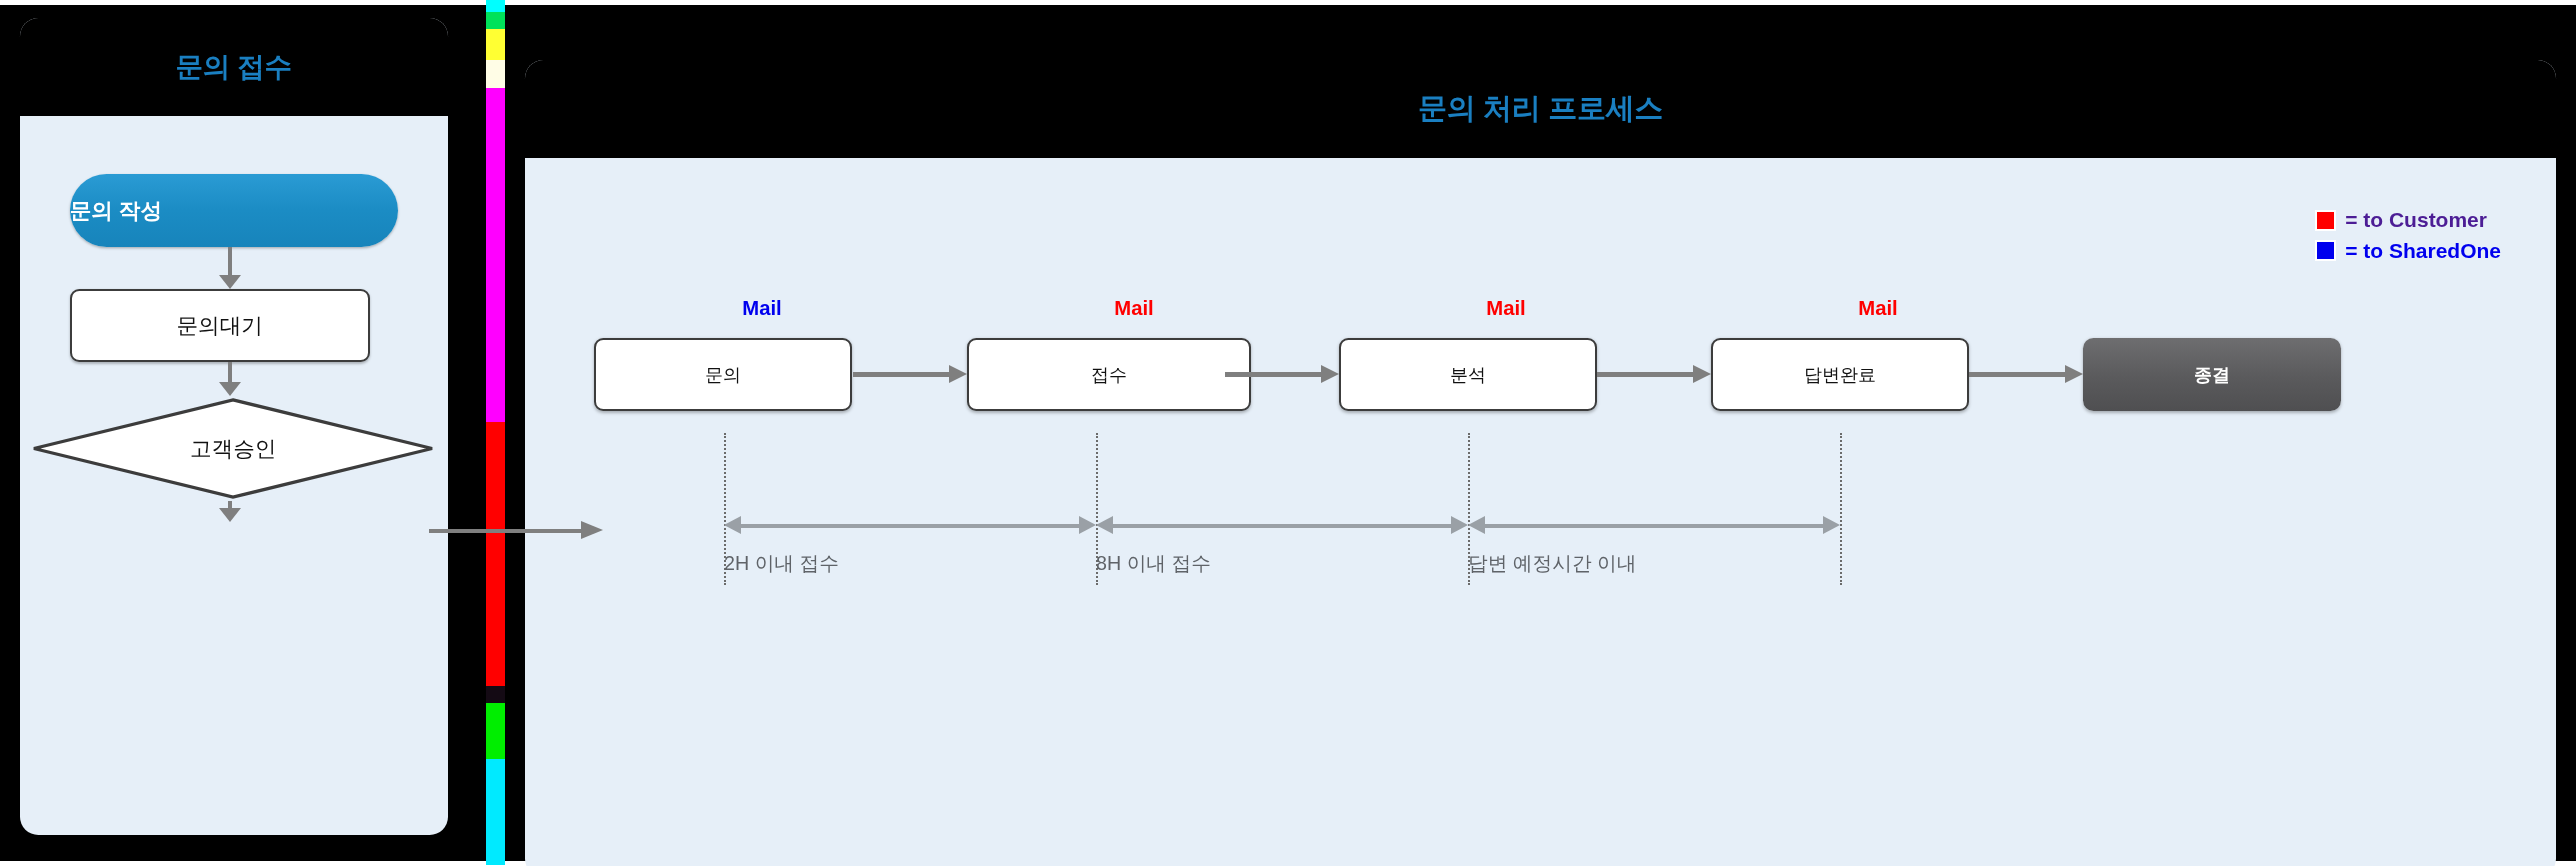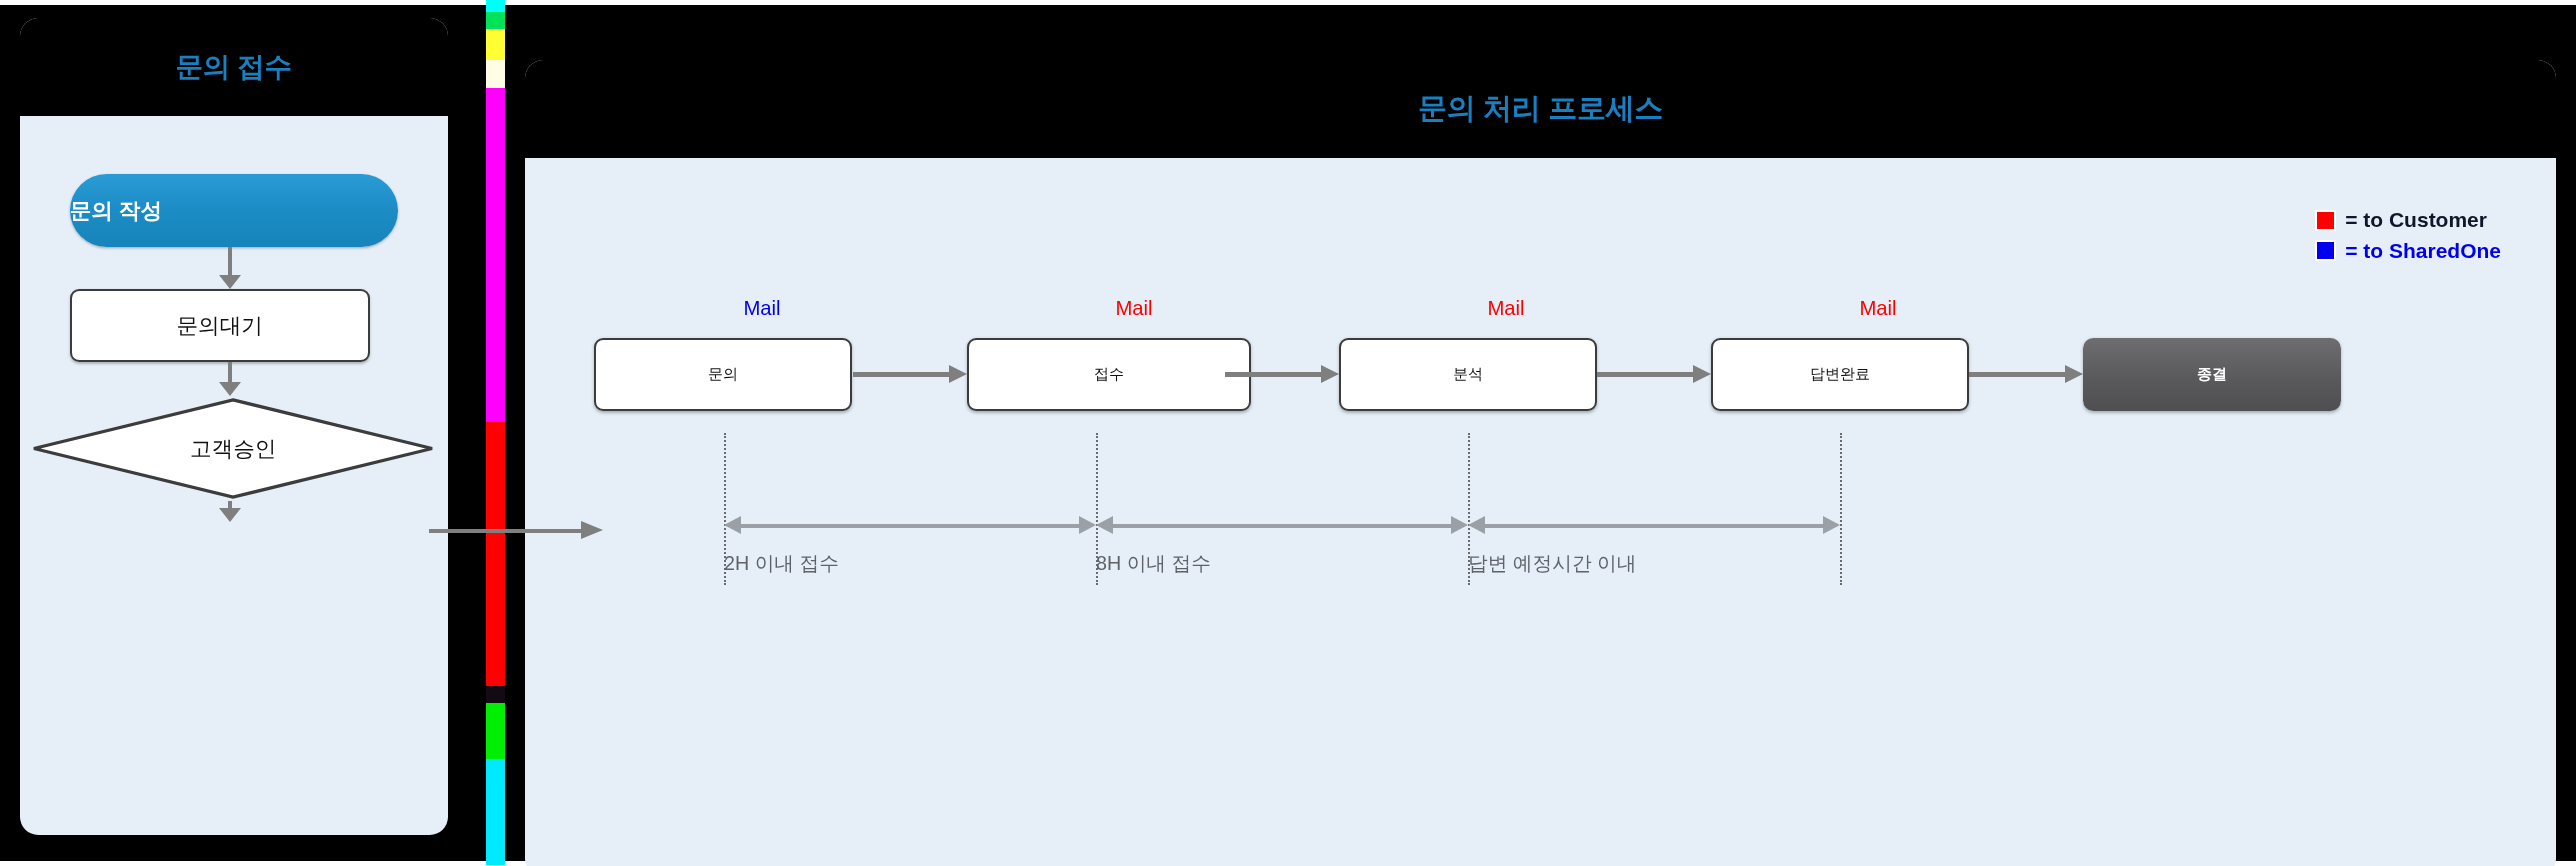--- a/index.html
+++ b/index.html
@@ -169,38 +169,38 @@
 
   
   .pbox {
     position: absolute;
     top: 180px;
     height: 73px;
     border: 2.6px solid #3c3c3c;
     border-radius: 9.2px;
     background: #ffffff;
     color: #111111;
-    font-size: 15px;
+    font-size: 18px;
     display: flex; align-items: center; justify-content: center;
     box-sizing: border-box;
     box-shadow: 0 1.3px 3.3px rgba(0,0,0,0.28);
   }
   .pbox.terminal {
     border: none;
     background: linear-gradient(180deg, #6e6e70 0%, #5a5a5c 55%, #4f4f51 100%);
     color: #ffffff;
     font-weight: bold;
     border-radius: 10.5px;
   }
 
   .mail-label {
     position: absolute;
     top: 139px;
     font-size: 20.3px;
-    font-weight: normal;
+    font-weight: bold;
     text-align: center;
     white-space: nowrap;
     transform: translateX(-50%);
   }
 
   
   .hconn { position: absolute; top: 207px; height: 18.3px; }
   .hconn .shaft {
     position: absolute; left: 0; top: 7.2px;
     height: 4.6px; background: #7f7f7f; width: calc(100% - 18.3px);
@@ -309,21 +309,21 @@
   <div class="head"></div>
 </div>
 
 <div class="panel" id="panel-right">
   <div class="panel-head">
     <div class="panel-title">문의 처리 프로세스</div>
   </div>
   <div class="rbody" id="rbody">
 
     <div id="legend">
-        <div class="legend-row" style="color: #0f172a;">
+        <div class="legend-row" style="color: #4c1d95;">
           <span class="legend-swatch" style="background: rgb(255, 0, 0);"></span>
           <span>= to Customer</span>
         </div>
         <div class="legend-row" style="color: rgb(0, 0, 238);">
           <span class="legend-swatch" style="background: rgb(0, 0, 238);"></span>
           <span>= to SharedOne</span>
         </div>
       </div>
 
   <div class="pbox" style="left: 69px; width: 258px;">

